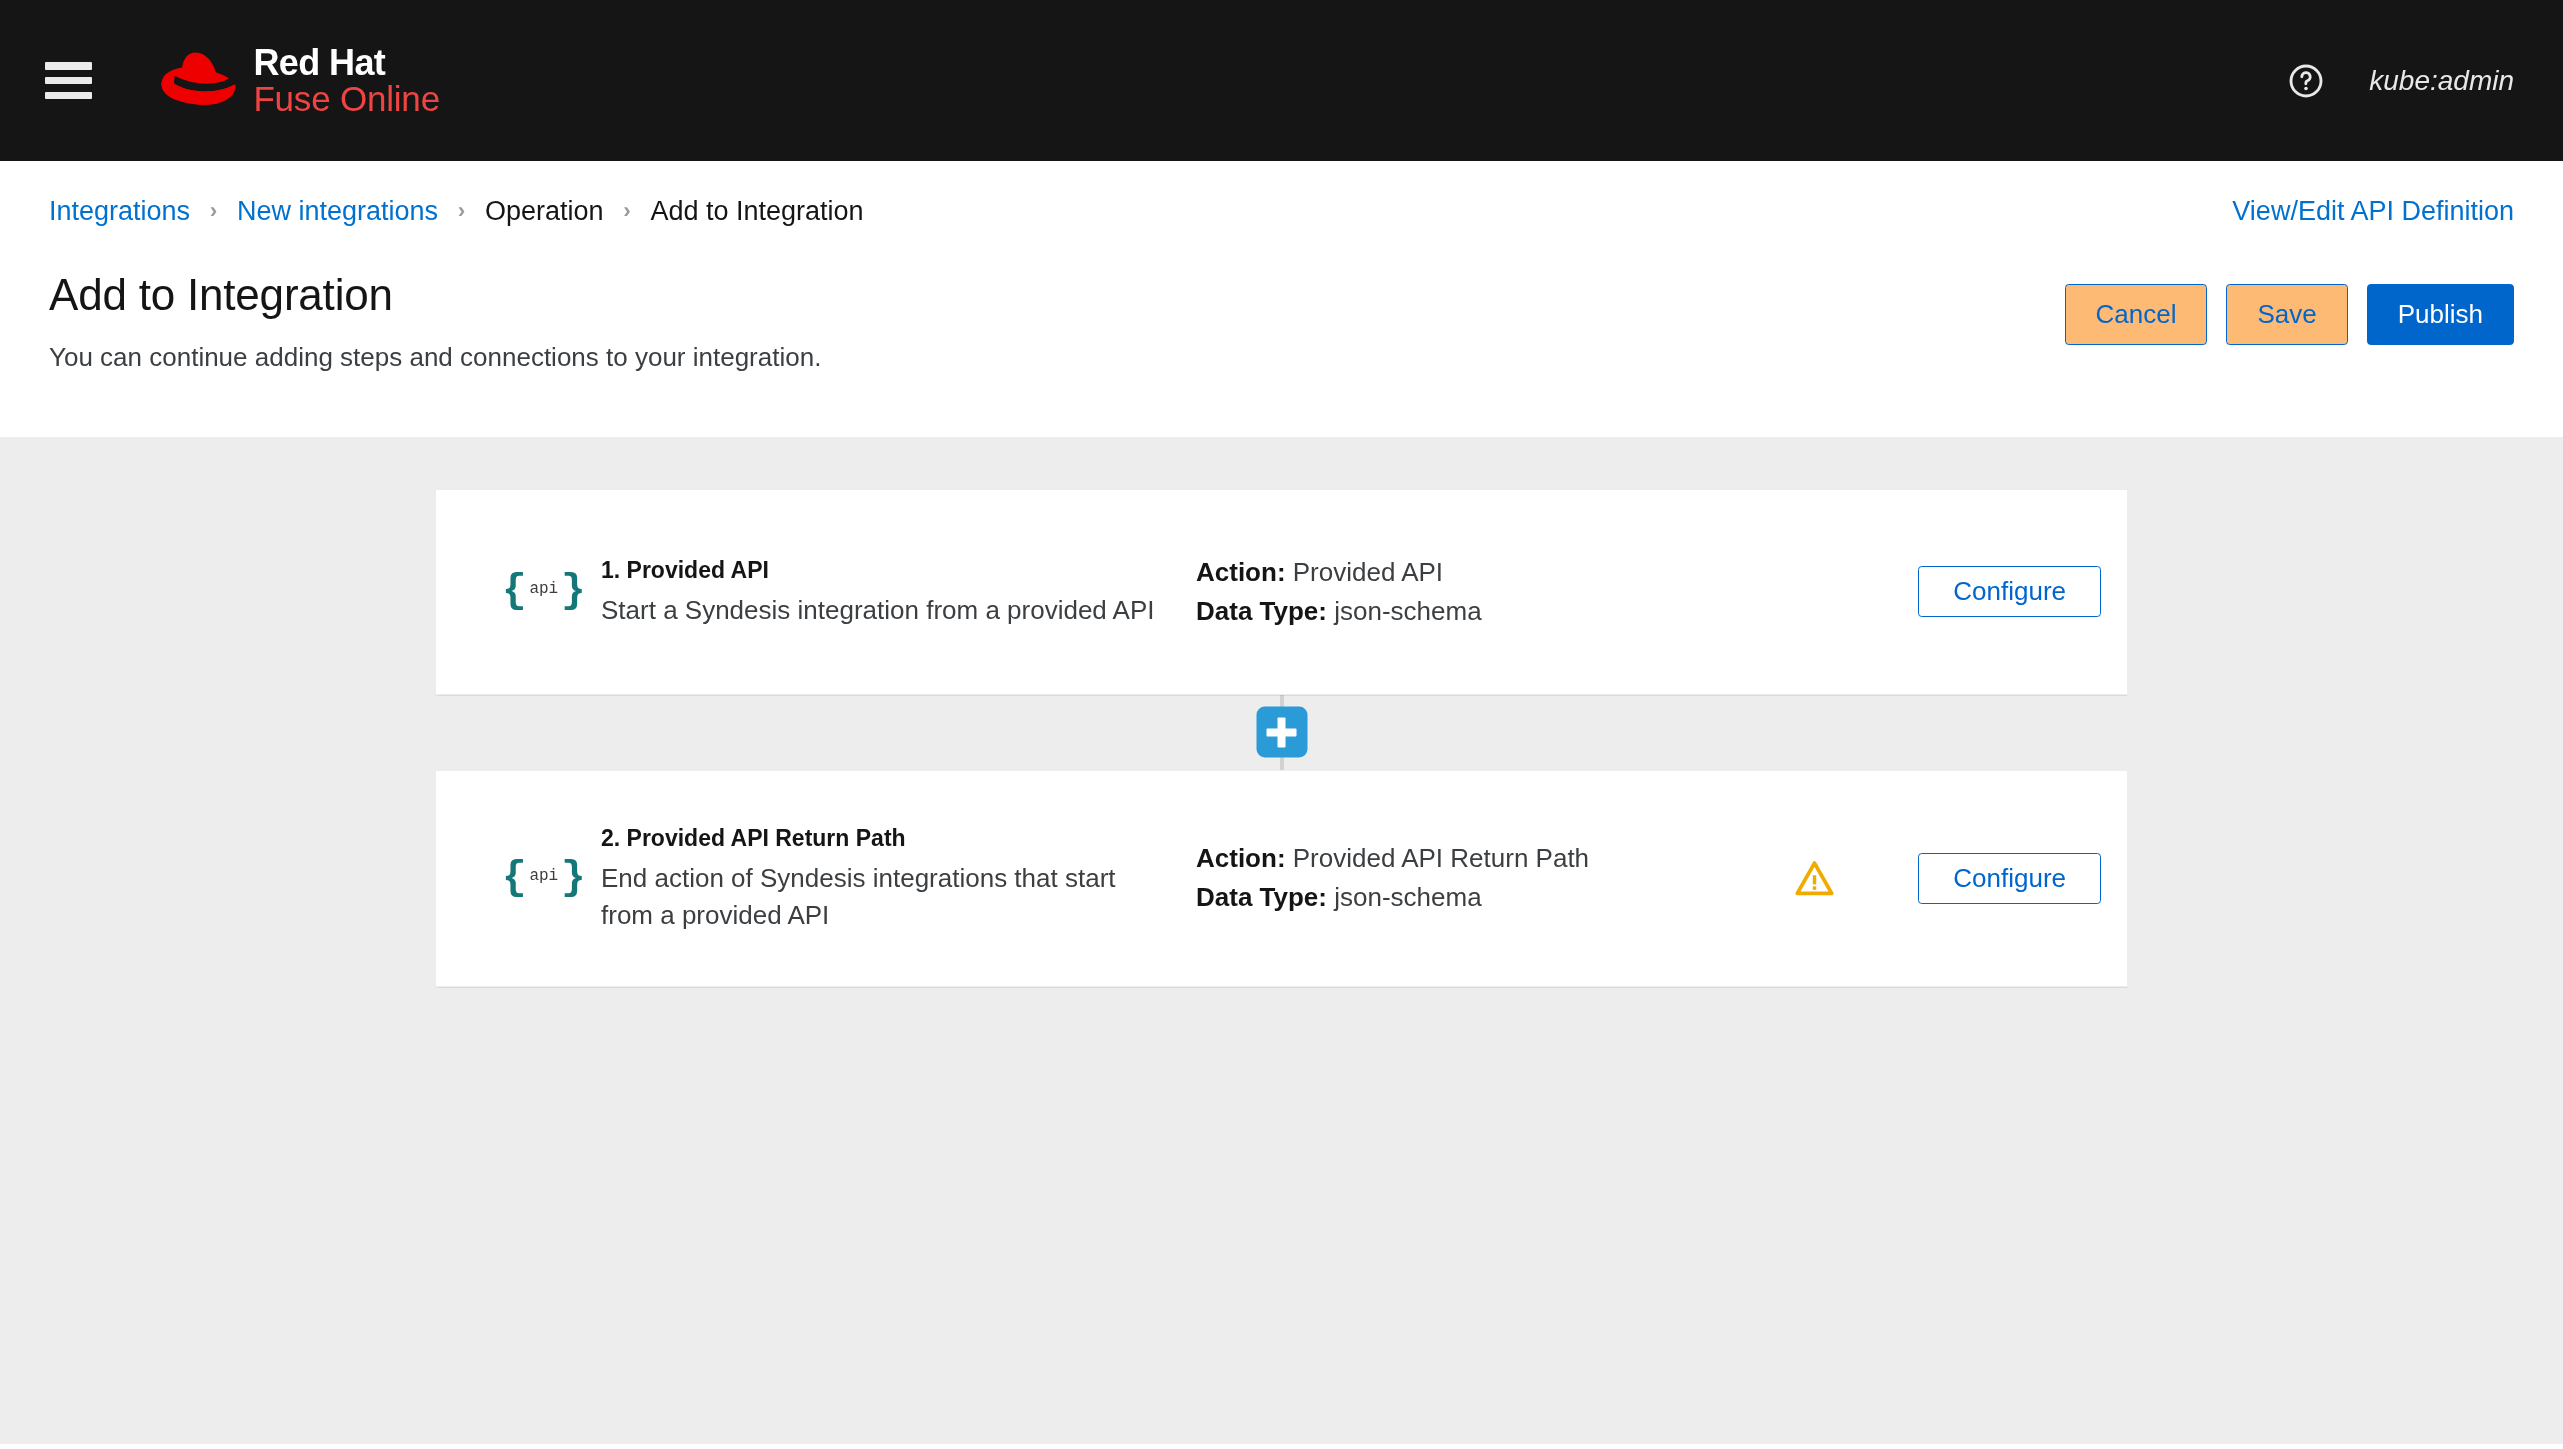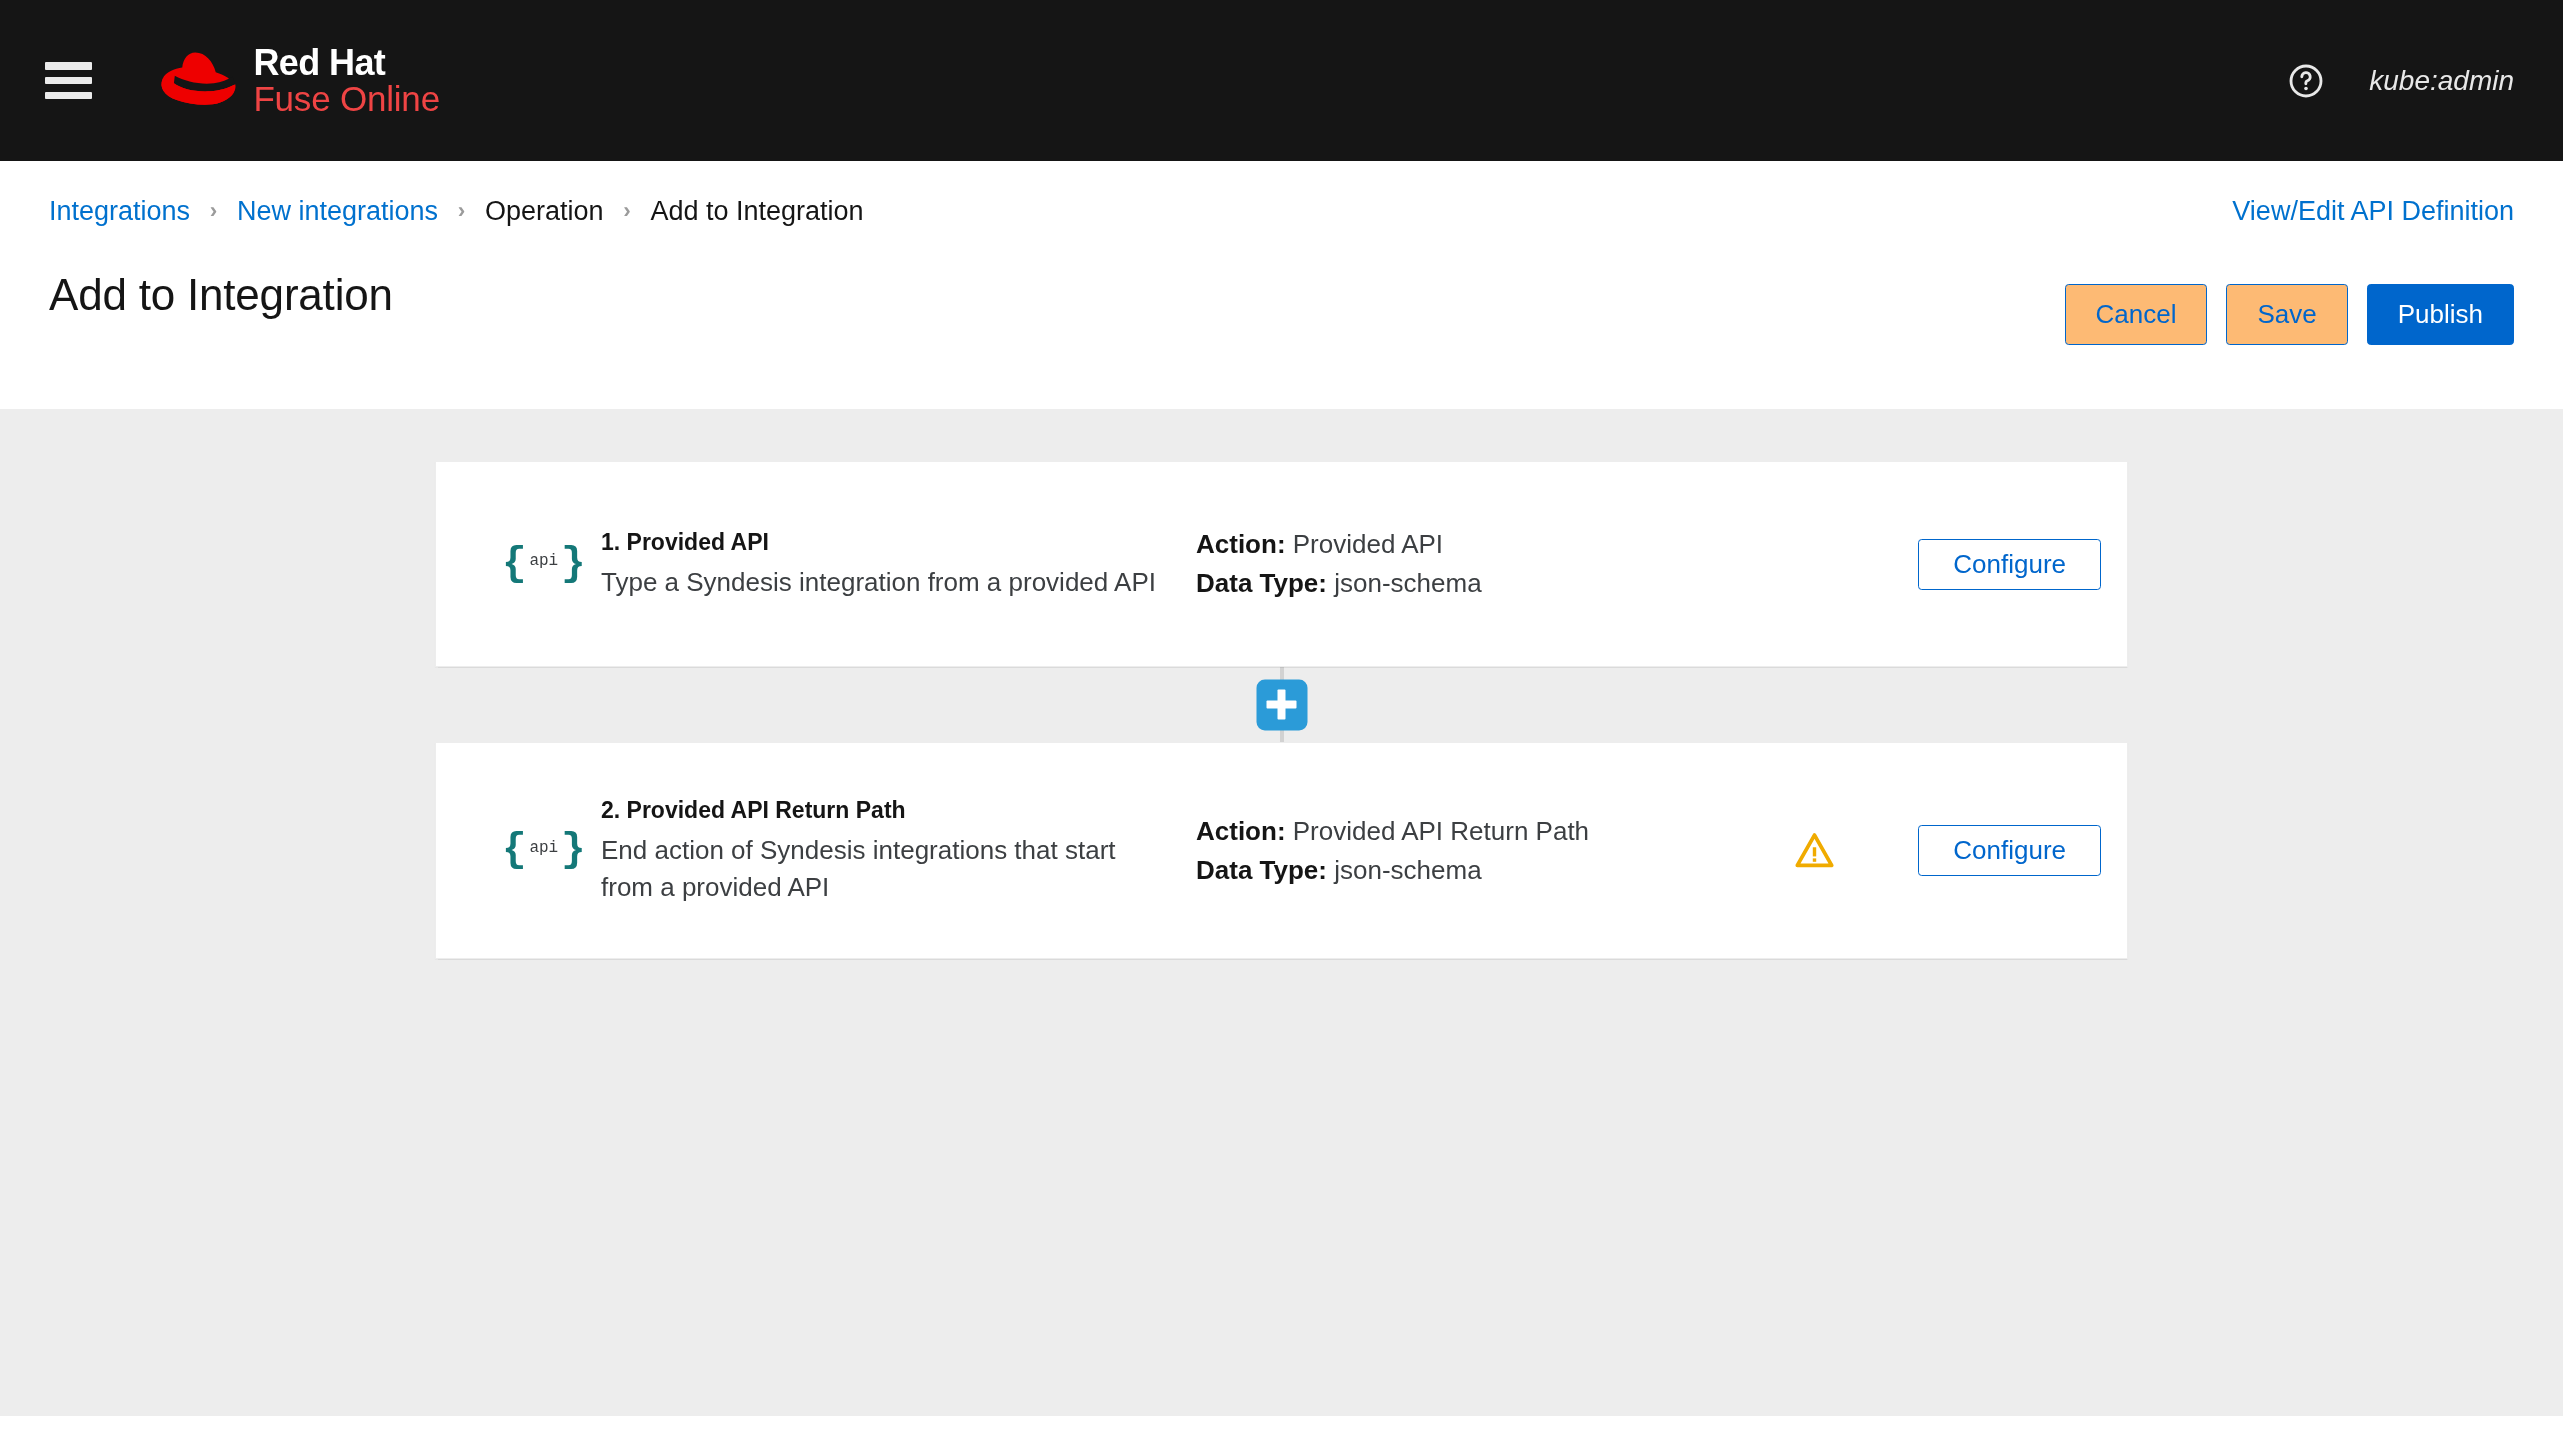--- a/index.html
+++ b/index.html
@@ -390,20 +390,21 @@
 
     <span class="crumb-sep">›</span>
     <span class="crumb-plain">Add to Integration</span>
 
     <a class="api-def-link">View/Edit API Definition</a>
   </nav>
 
   <div class="title-row">
     <div class="title-block">
       <h1 class="page-title">Add to Integration</h1>
+      <p class="page-subtitle">You can continue adding steps and connections to your integration.</p>
     </div>
     <div class="actions">
       <button class="btn btn-secondary">Cancel</button>
       <button class="btn btn-secondary">Save</button>
       <button class="btn btn-primary">Publish</button>
     </div>
   </div>
 </div>
 
 <main class="editor-body">
@@ -412,21 +413,21 @@
     <section class="step-card card-1">
       <div class="col-icon">
         <span class="api-icon">
           <span class="brace">{</span>
           <span class="api-word">api</span>
           <span class="brace">}</span>
         </span>
       </div>
       <div class="col-name">
         <div class="step-title">1. Provided API</div>
-        <div class="step-desc">Type a Syndesis integration from a provided API</div>
+        <div class="step-desc">Start a Syndesis integration from a provided API</div>
       </div>
       <div class="col-meta">
         <div class="meta-line">
           <span class="meta-label">Action:</span>
           <span>Provided API</span>
         </div>
         <div class="meta-line">
           <span class="meta-label">Data Type:</span>
           <span>json-schema</span>
         </div>

